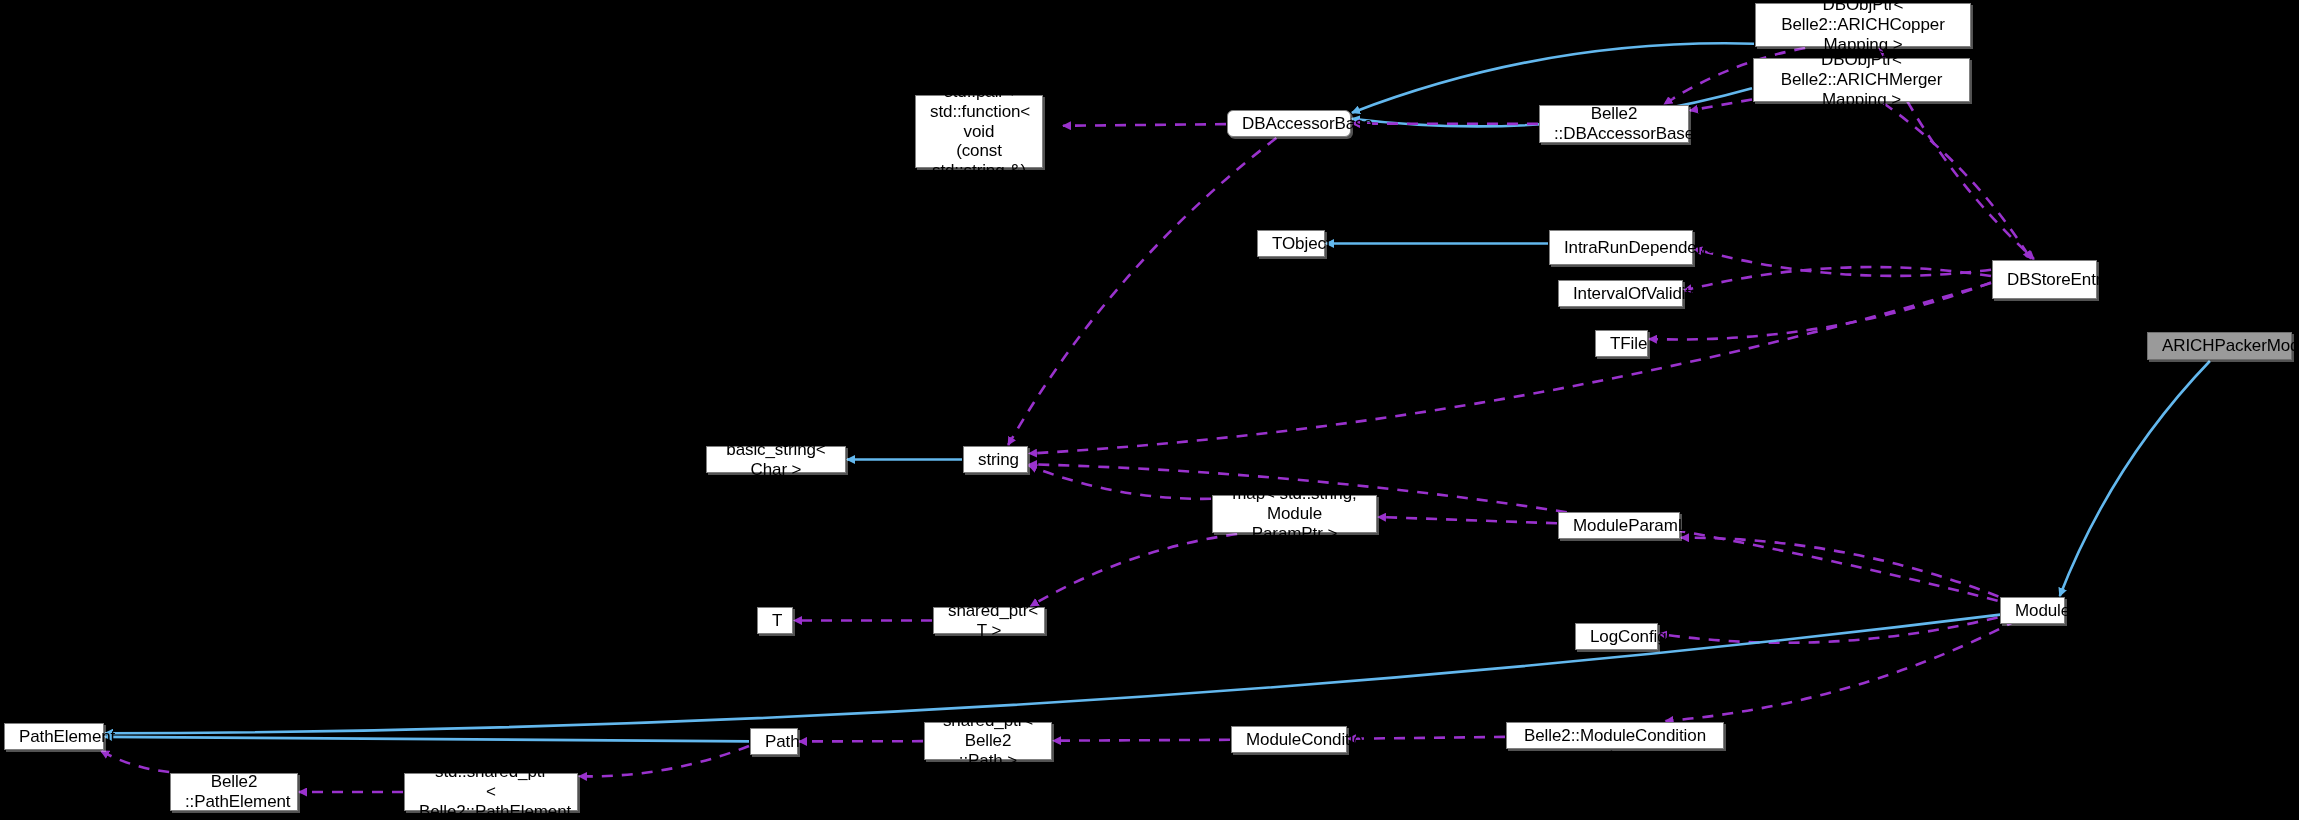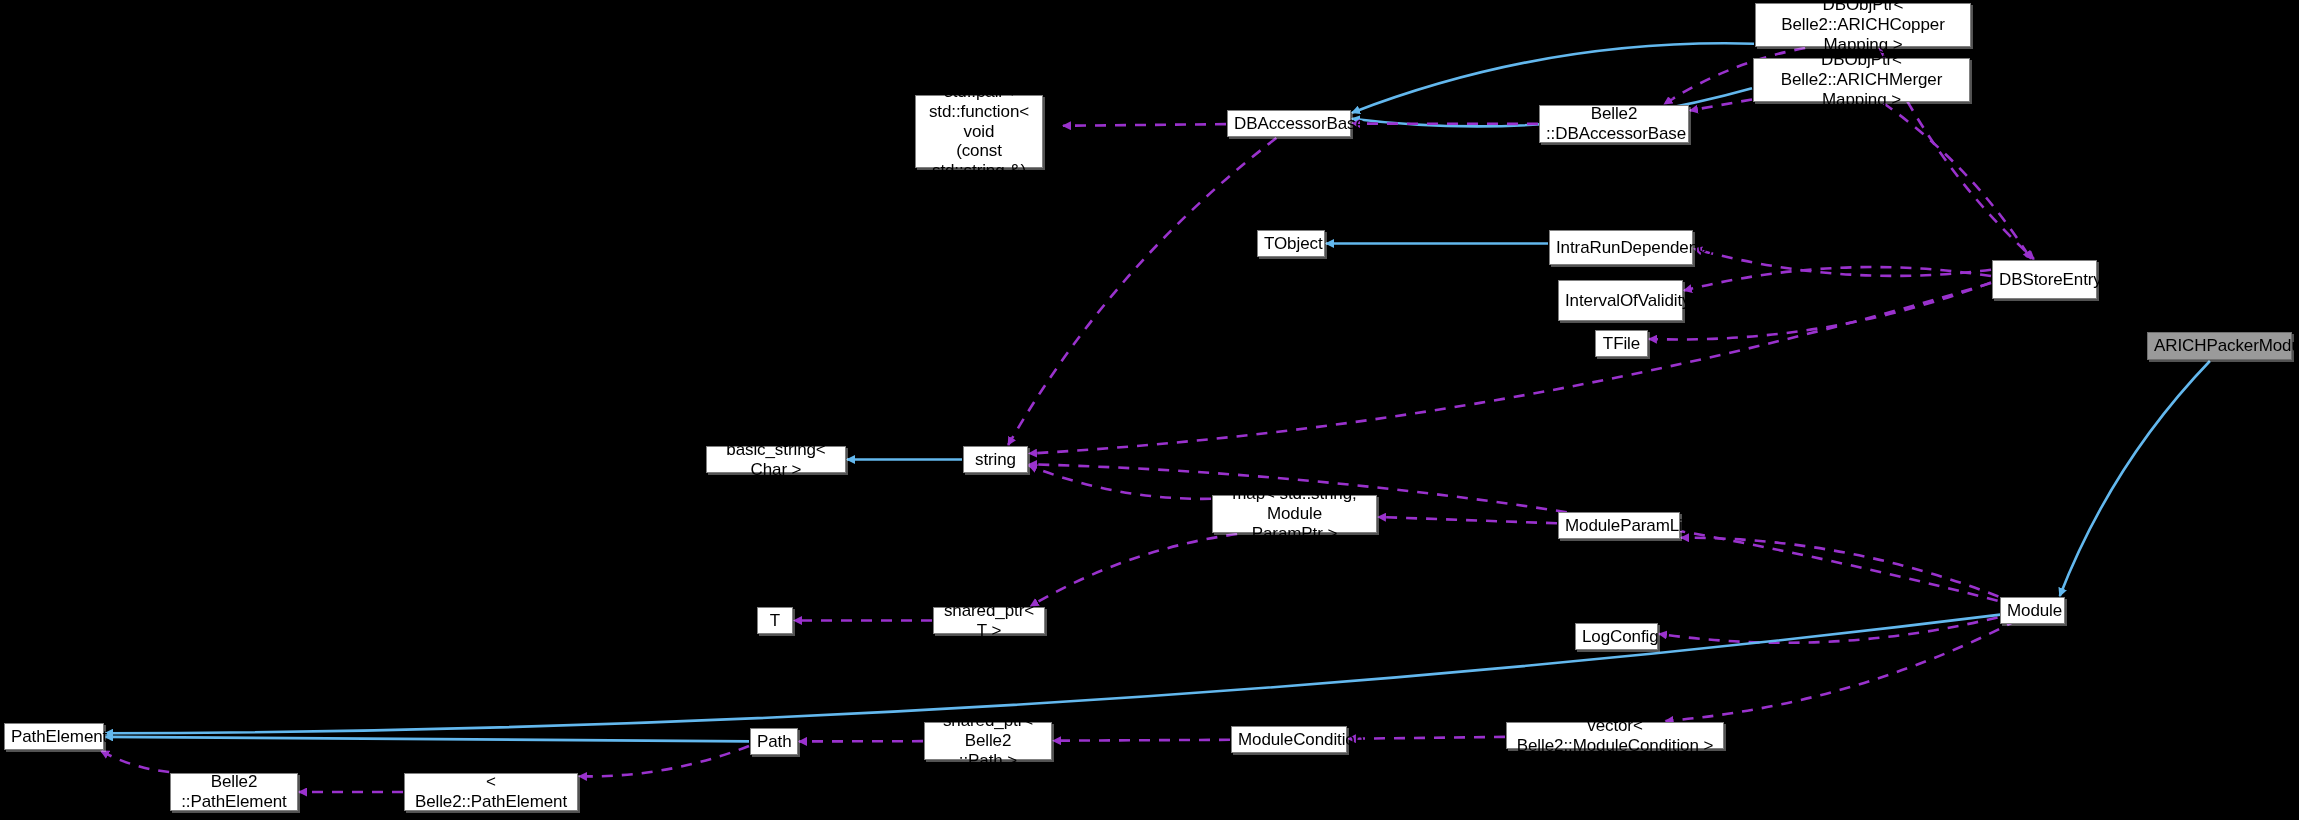--- a/index.html
+++ b/index.html
@@ -19,21 +19,21 @@
     border:1px solid #808080;
     box-shadow:2px 2px 0 rgba(255,255,255,0.32);
     color:#000000;
     font-size:17px;
     line-height:1.16;
     display:flex;
     align-items:center;
     justify-content:center;
     text-align:center;
     white-space:pre-line;
-    padding:2px 6px;
+    padding:2px 14px;
     letter-spacing:-0.1px;
   }
   .node.highlight{
     background:#9a9a9a;
     border:1px solid #6f6f6f;
   }
   .node span{display:block;width:100%;}
 </style>
 </head>
 <body>
@@ -85,27 +85,27 @@
   </svg>
   <div id="node-layer">
       <div class="node" style="left: 1755px; top: 3px; width: 216px; height: 44px;"><span>DBObjPtr&lt; Belle2::ARICHCopper
 Mapping &gt;</span></div>
       <div class="node" style="left: 1753px; top: 58px; width: 217px; height: 44px;"><span>DBObjPtr&lt; Belle2::ARICHMerger
 Mapping &gt;</span></div>
       <div class="node" style="left: 915px; top: 95px; width: 128px; height: 73px;"><span>vector&lt; std::pair&lt;
 std::function&lt; void
 (const std::string &amp;)
 &gt;, bool &gt; &gt;</span></div>
-      <div class="node" style="left: 1227px; top: 110px; width: 124px; height: 27px;"><span>DBAccessorBase</span></div>
+      <div class="node" style="left: 1227px; top: 110px; width: 124px; height: 27px; border-radius: 6px;"><span>DBAccessorBase</span></div>
       <div class="node" style="left: 1539px; top: 105px; width: 150px; height: 38px;"><span>unordered_set&lt; Belle2
 ::DBAccessorBase * &gt;</span></div>
       <div class="node" style="left: 1257px; top: 230px; width: 68px; height: 27px;"><span>TObject</span></div>
       <div class="node" style="left: 1549px; top: 230px; width: 144px; height: 35px;"><span>IntraRunDependency</span></div>
       <div class="node" style="left: 1992px; top: 260px; width: 105px; height: 39px;"><span>DBStoreEntry</span></div>
-      <div class="node" style="left: 1558px; top: 280px; width: 125px; height: 41px; align-items: center;"><span>IntervalOfValidity</span></div>
+      <div class="node" style="left: 1558px; top: 280px; width: 125px; height: 27px; align-items: center;"><span>IntervalOfValidity</span></div>
       <div class="node highlight" style="left: 2147px; top: 332px; width: 145px; height: 28px;"><span>ARICHPackerModule</span></div>
       <div class="node" style="left: 1595px; top: 330px; width: 53px; height: 27px;"><span>TFile</span></div>
       <div class="node" style="left: 706px; top: 446px; width: 140px; height: 27px;"><span>basic_string&lt; Char &gt;</span></div>
       <div class="node" style="left: 963px; top: 446px; width: 65px; height: 27px;"><span>string</span></div>
       <div class="node" style="left: 1212px; top: 495px; width: 165px; height: 38px;"><span>map&lt; std::string, Module
 ParamPtr &gt;</span></div>
       <div class="node" style="left: 1558px; top: 512px; width: 122px; height: 27px;"><span>ModuleParamList</span></div>
       <div class="node" style="left: 2000px; top: 597px; width: 65px; height: 27px;"><span>Module</span></div>
       <div class="node" style="left: 757px; top: 607px; width: 36px; height: 27px;"><span>T</span></div>
       <div class="node" style="left: 933px; top: 607px; width: 112px; height: 27px;"><span>shared_ptr&lt; T &gt;</span></div>

